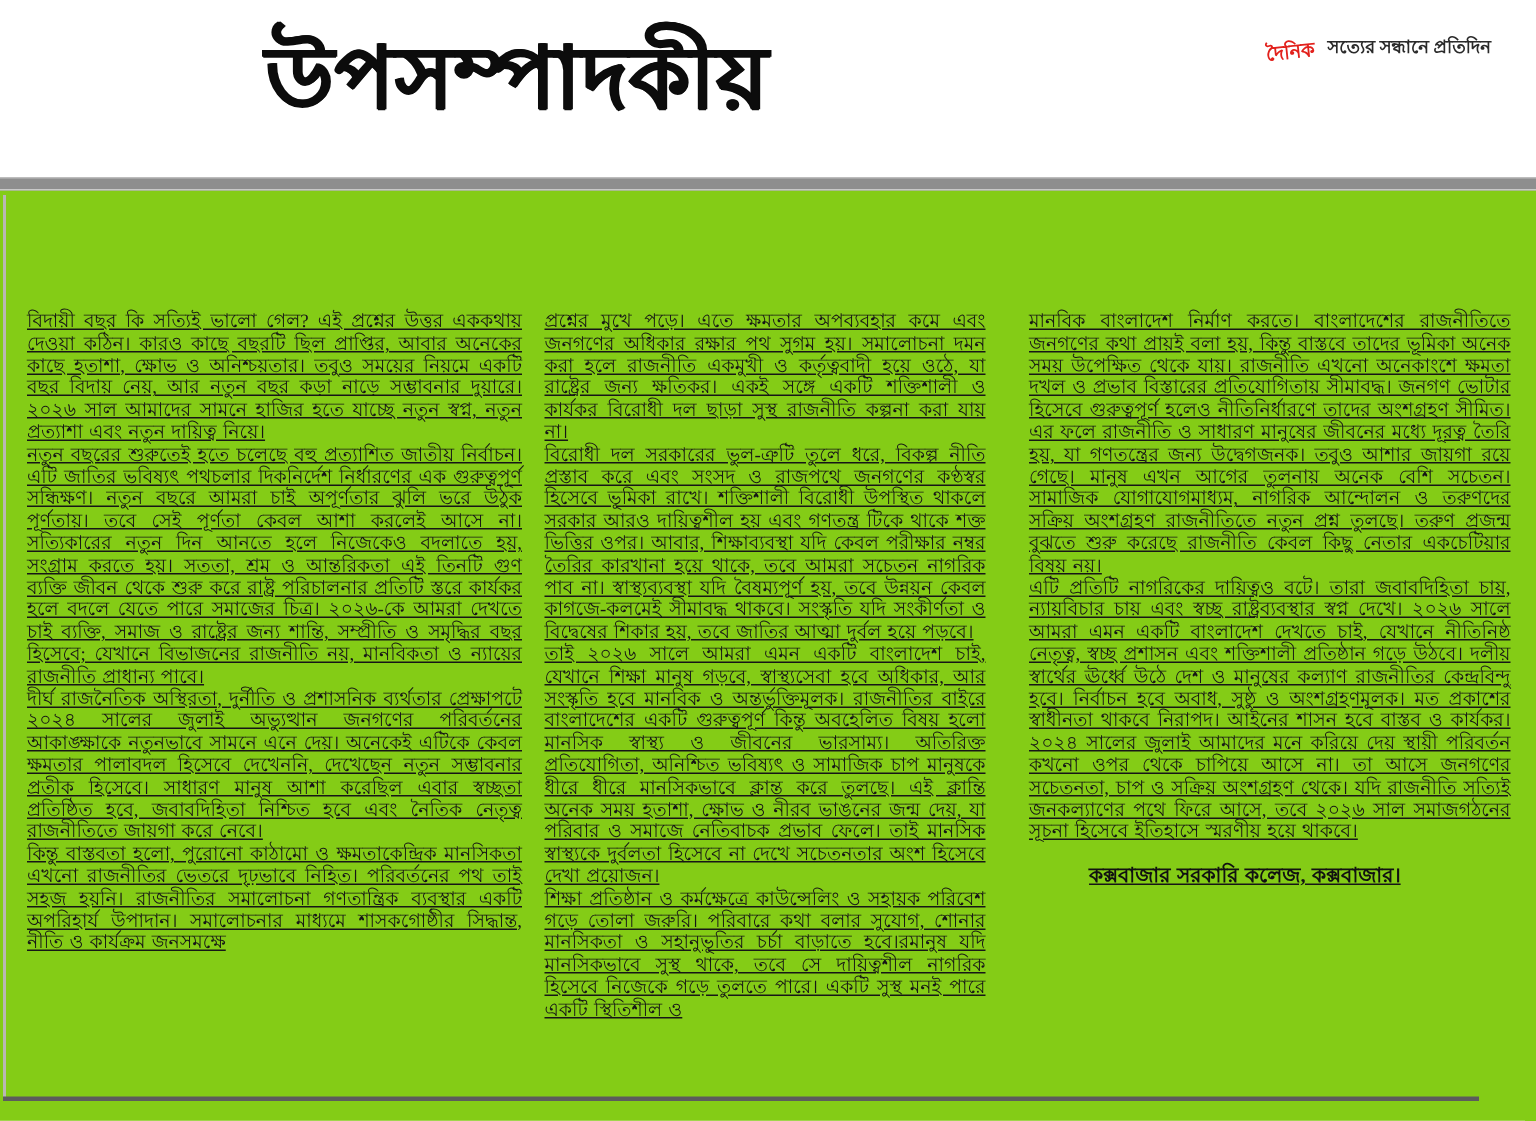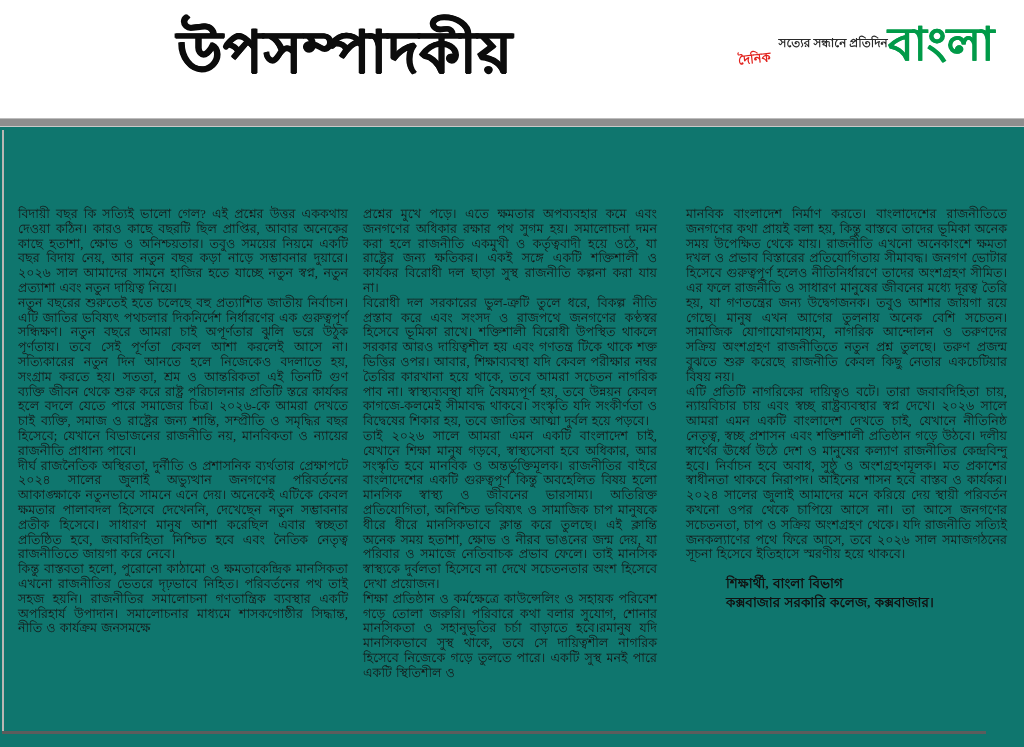--- a/index.html
+++ b/index.html
@@ -6,21 +6,21 @@
   html, body { width: 1024px; height: 747px; }
   body {
     font-family: "Liberation Serif", "DejaVu Serif", serif;
     background: #f4f3f1;
     position: relative;
     overflow: hidden;
   }
   .page {
     position: absolute;
     inset: 0;
-    background: #0f766e;
+    background: #84cc16;
   }
 
   
   .masthead {
     position: absolute;
     top: 0; left: 0; right: 0;
     height: 118px;
     background: #ffffff;
   }
   .section-title {
@@ -111,20 +111,21 @@
     top: 80px;
     left: 18px;
     display: flex;
   }
   .col {
     text-align: justify;
     font-size: 12.6px;
     line-height: 14.8px;
     color: #161616;
     word-spacing: 1px;
+    text-decoration: underline;
   }
   .col-1 { width: 330px; margin-right: 15px; }
   .col-2 { width: 294px; margin-right: 29px; }
   .col-3 { width: 321px; }
   .col p { margin: 0; text-align: justify; }
 
   .byline {
     margin-top: 12px;
     text-align: center;
     font-weight: 700;
@@ -149,21 +150,20 @@
 <div class="page">
 
   <header class="masthead">
     <h1 class="section-title">উপসম্পাদকীয়</h1>
     <div class="logo">
       <div class="logo-left">
         <span class="logo-prefix">দৈনিক</span>
       </div>
       <div class="logo-right">
         <span class="logo-tagline">সত্যের সন্ধানে প্রতিদিন</span>
-        <span class="logo-name2">বাংলা</span>
       </div>
     </div>
   </header>
 
   <div class="band"></div>
   <div class="left-rule"></div>
 
   <main class="article">
 
     <div class="columns">
@@ -178,21 +178,20 @@
         <p>প্রশ্নের মুখে পড়ে। এতে ক্ষমতার অপব্যবহার কমে এবং জনগণের অধিকার রক্ষার পথ সুগম হয়। সমালোচনা দমন করা হলে রাজনীতি একমুখী ও কর্তৃত্ববাদী হয়ে ওঠে, যা রাষ্ট্রের জন্য ক্ষতিকর। একই সঙ্গে একটি শক্তিশালী ও কার্যকর বিরোধী দল ছাড়া সুস্থ রাজনীতি কল্পনা করা যায় না।</p>
         <p>বিরোধী দল সরকারের ভুল-ত্রুটি তুলে ধরে, বিকল্প নীতি প্রস্তাব করে এবং সংসদ ও রাজপথে জনগণের কণ্ঠস্বর হিসেবে ভূমিকা রাখে। শক্তিশালী বিরোধী উপস্থিত থাকলে সরকার আরও দায়িত্বশীল হয় এবং গণতন্ত্র টিকে থাকে শক্ত ভিত্তির ওপর। আবার, শিক্ষাব্যবস্থা যদি কেবল পরীক্ষার নম্বর তৈরির কারখানা হয়ে থাকে, তবে আমরা সচেতন নাগরিক পাব না। স্বাস্থ্যব্যবস্থা যদি বৈষম্যপূর্ণ হয়, তবে উন্নয়ন কেবল কাগজে-কলমেই সীমাবদ্ধ থাকবে। সংস্কৃতি যদি সংকীর্ণতা ও বিদ্বেষের শিকার হয়, তবে জাতির আত্মা দুর্বল হয়ে পড়বে।</p>
         <p>তাই ২০২৬ সালে আমরা এমন একটি বাংলাদেশ চাই, যেখানে শিক্ষা মানুষ গড়বে, স্বাস্থ্যসেবা হবে অধিকার, আর সংস্কৃতি হবে মানবিক ও অন্তর্ভুক্তিমূলক। রাজনীতির বাইরে বাংলাদেশের একটি গুরুত্বপূর্ণ কিন্তু অবহেলিত বিষয় হলো মানসিক স্বাস্থ্য ও জীবনের ভারসাম্য। অতিরিক্ত প্রতিযোগিতা, অনিশ্চিত ভবিষ্যৎ ও সামাজিক চাপ মানুষকে ধীরে ধীরে মানসিকভাবে ক্লান্ত করে তুলছে। এই ক্লান্তি অনেক সময় হতাশা, ক্ষোভ ও নীরব ভাঙনের জন্ম দেয়, যা পরিবার ও সমাজে নেতিবাচক প্রভাব ফেলে। তাই মানসিক স্বাস্থ্যকে দুর্বলতা হিসেবে না দেখে সচেতনতার অংশ হিসেবে দেখা প্রয়োজন।</p>
         <p>শিক্ষা প্রতিষ্ঠান ও কর্মক্ষেত্রে কাউন্সেলিং ও সহায়ক পরিবেশ গড়ে তোলা জরুরি। পরিবারে কথা বলার সুযোগ, শোনার মানসিকতা ও সহানুভূতির চর্চা বাড়াতে হবে।রমানুষ যদি মানসিকভাবে সুস্থ থাকে, তবে সে দায়িত্বশীল নাগরিক হিসেবে নিজেকে গড়ে তুলতে পারে। একটি সুস্থ মনই পারে একটি স্থিতিশীল ও</p>
       </section>
 
       <section class="col col-3">
         <p>মানবিক বাংলাদেশ নির্মাণ করতে। বাংলাদেশের রাজনীতিতে জনগণের কথা প্রায়ই বলা হয়, কিন্তু বাস্তবে তাদের ভূমিকা অনেক সময় উপেক্ষিত থেকে যায়। রাজনীতি এখনো অনেকাংশে ক্ষমতা দখল ও প্রভাব বিস্তারের প্রতিযোগিতায় সীমাবদ্ধ। জনগণ ভোটার হিসেবে গুরুত্বপূর্ণ হলেও নীতিনির্ধারণে তাদের অংশগ্রহণ সীমিত। এর ফলে রাজনীতি ও সাধারণ মানুষের জীবনের মধ্যে দূরত্ব তৈরি হয়, যা গণতন্ত্রের জন্য উদ্বেগজনক। তবুও আশার জায়গা রয়ে গেছে। মানুষ এখন আগের তুলনায় অনেক বেশি সচেতন। সামাজিক যোগাযোগমাধ্যম, নাগরিক আন্দোলন ও তরুণদের সক্রিয় অংশগ্রহণ রাজনীতিতে নতুন প্রশ্ন তুলছে। তরুণ প্রজন্ম বুঝতে শুরু করেছে রাজনীতি কেবল কিছু নেতার একচেটিয়ার বিষয় নয়।</p>
         <p>এটি প্রতিটি নাগরিকের দায়িত্বও বটে। তারা জবাবদিহিতা চায়, ন্যায়বিচার চায় এবং স্বচ্ছ রাষ্ট্রব্যবস্থার স্বপ্ন দেখে। ২০২৬ সালে আমরা এমন একটি বাংলাদেশ দেখতে চাই, যেখানে নীতিনিষ্ঠ নেতৃত্ব, স্বচ্ছ প্রশাসন এবং শক্তিশালী প্রতিষ্ঠান গড়ে উঠবে। দলীয় স্বার্থের ঊর্ধ্বে উঠে দেশ ও মানুষের কল্যাণ রাজনীতির কেন্দ্রবিন্দু হবে। নির্বাচন হবে অবাধ, সুষ্ঠু ও অংশগ্রহণমূলক। মত প্রকাশের স্বাধীনতা থাকবে নিরাপদ। আইনের শাসন হবে বাস্তব ও কার্যকর। ২০২৪ সালের জুলাই আমাদের মনে করিয়ে দেয় স্থায়ী পরিবর্তন কখনো ওপর থেকে চাপিয়ে আসে না। তা আসে জনগণের সচেতনতা, চাপ ও সক্রিয় অংশগ্রহণ থেকে। যদি রাজনীতি সত্যিই জনকল্যাণের পথে ফিরে আসে, তবে ২০২৬ সাল সমাজগঠনের সূচনা হিসেবে ইতিহাসে স্মরণীয় হয়ে থাকবে।</p>
         <div class="byline">
-          <p>শিক্ষার্থী, বাংলা বিভাগ</p>
           <p>কক্সবাজার সরকারি কলেজ, কক্সবাজার।</p>
         </div>
       </section>
     </div>
   </main>
 
   <div class="bottom-rule"></div>
 
 </div>
 

